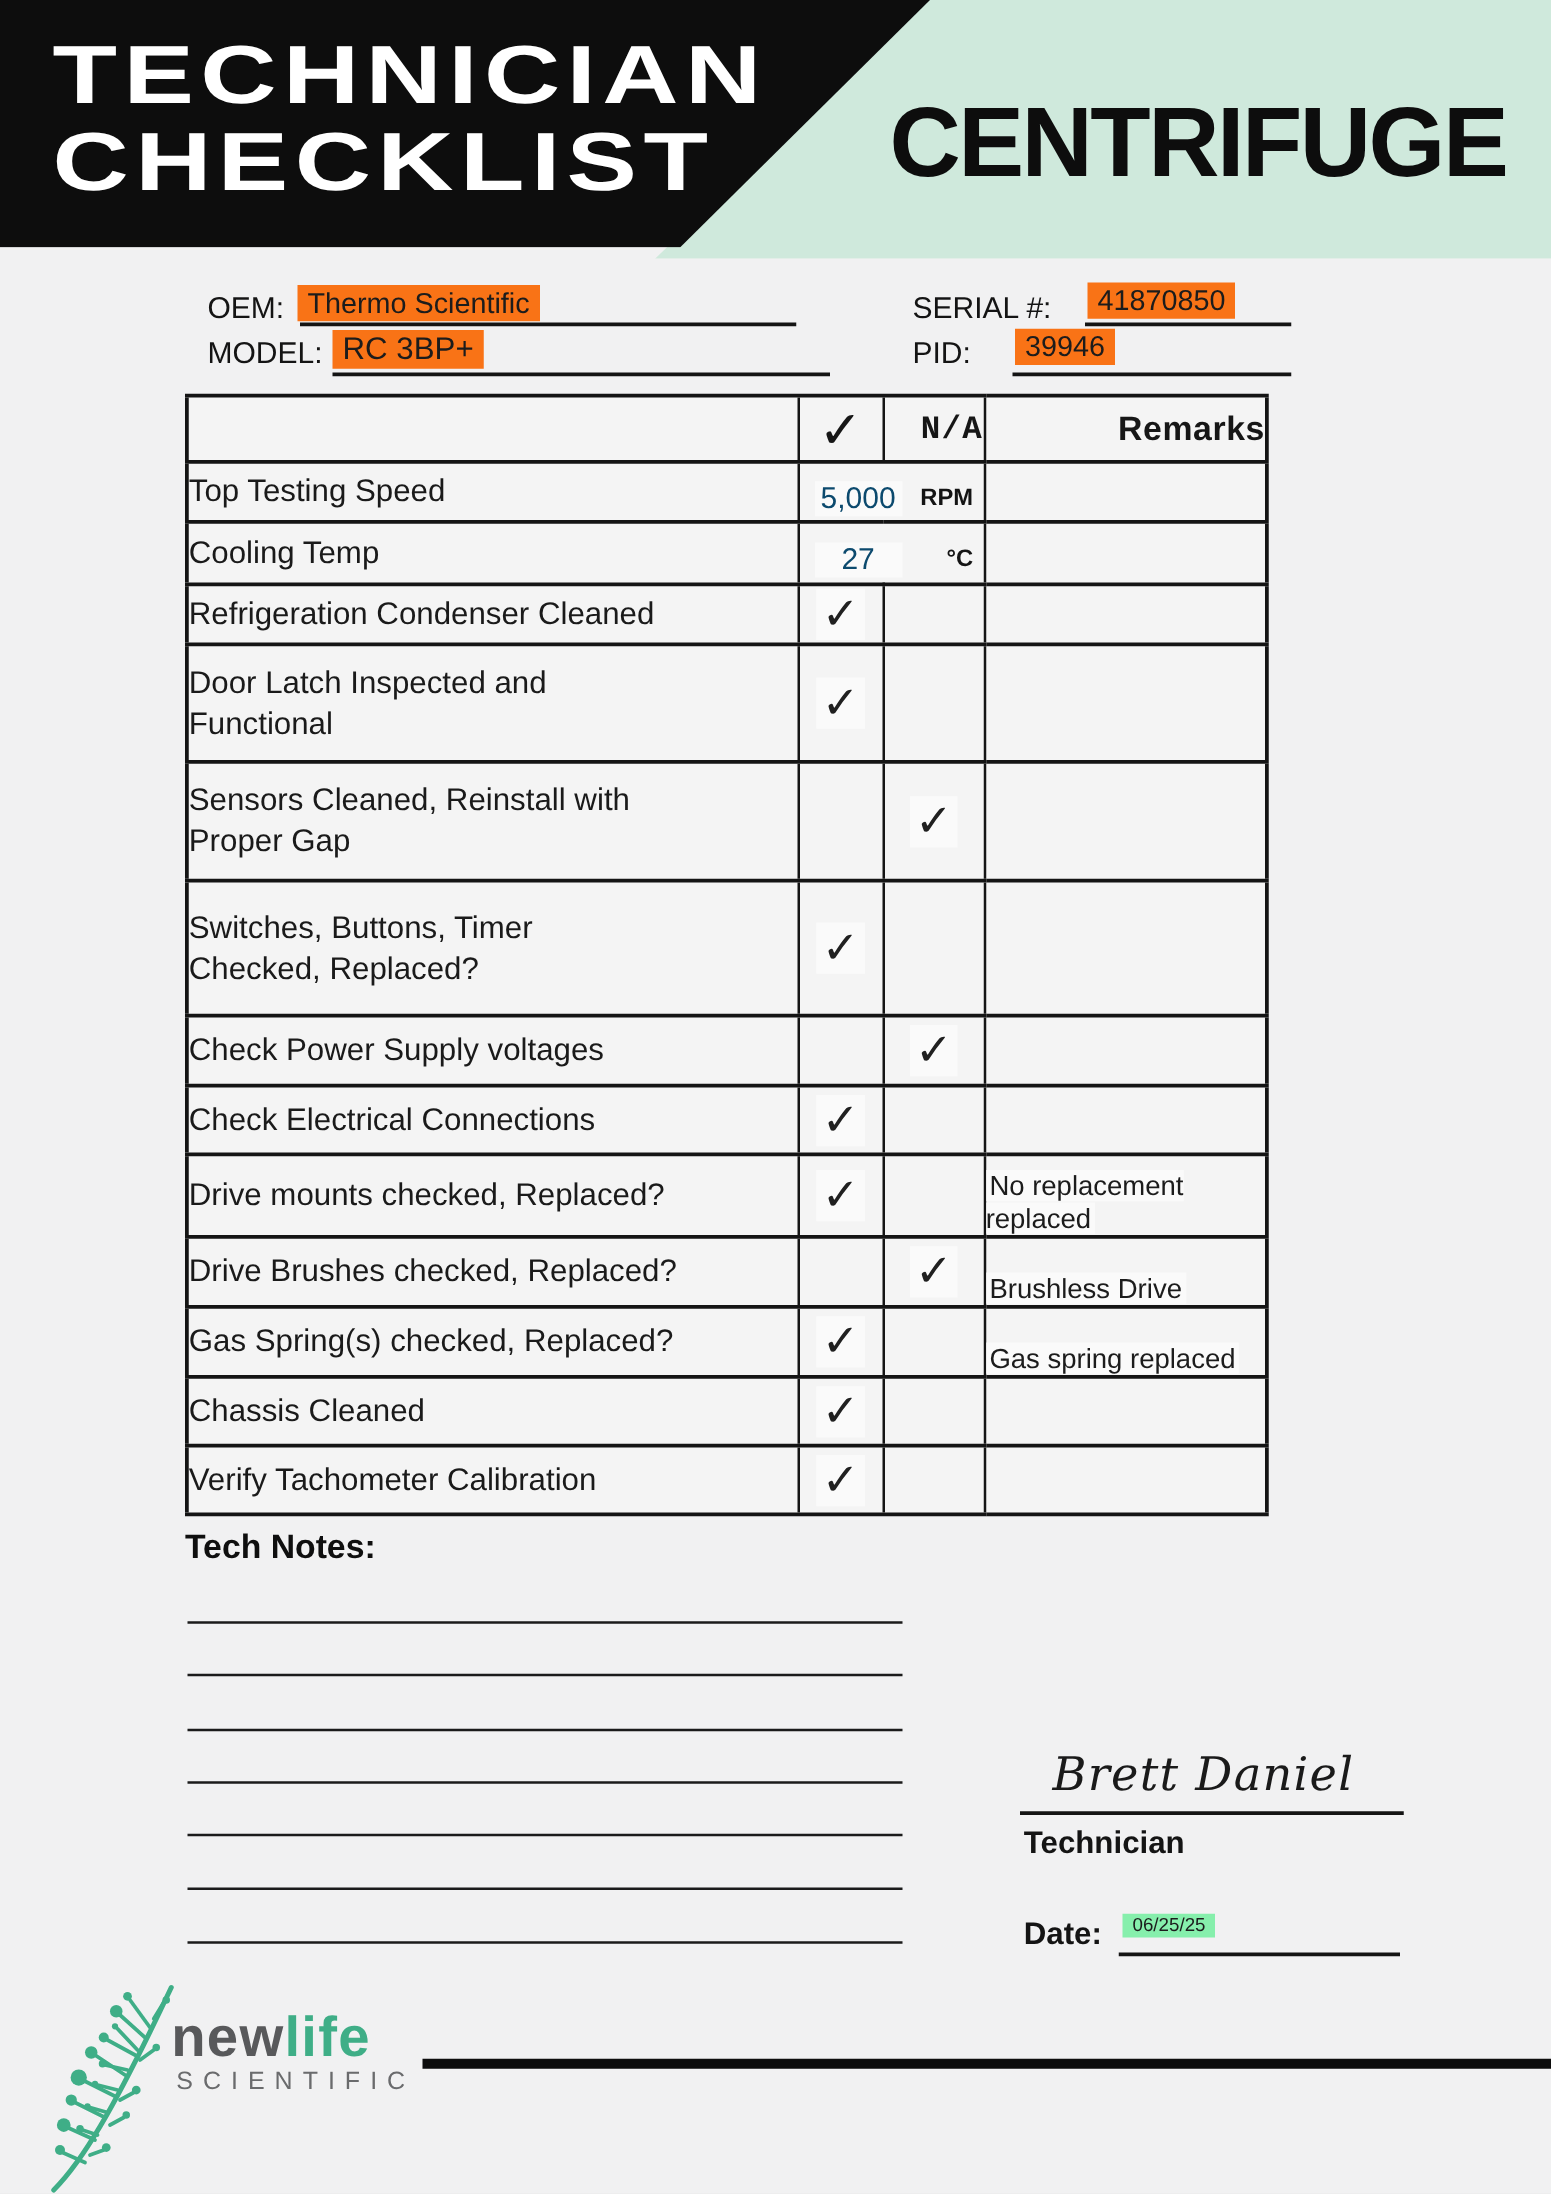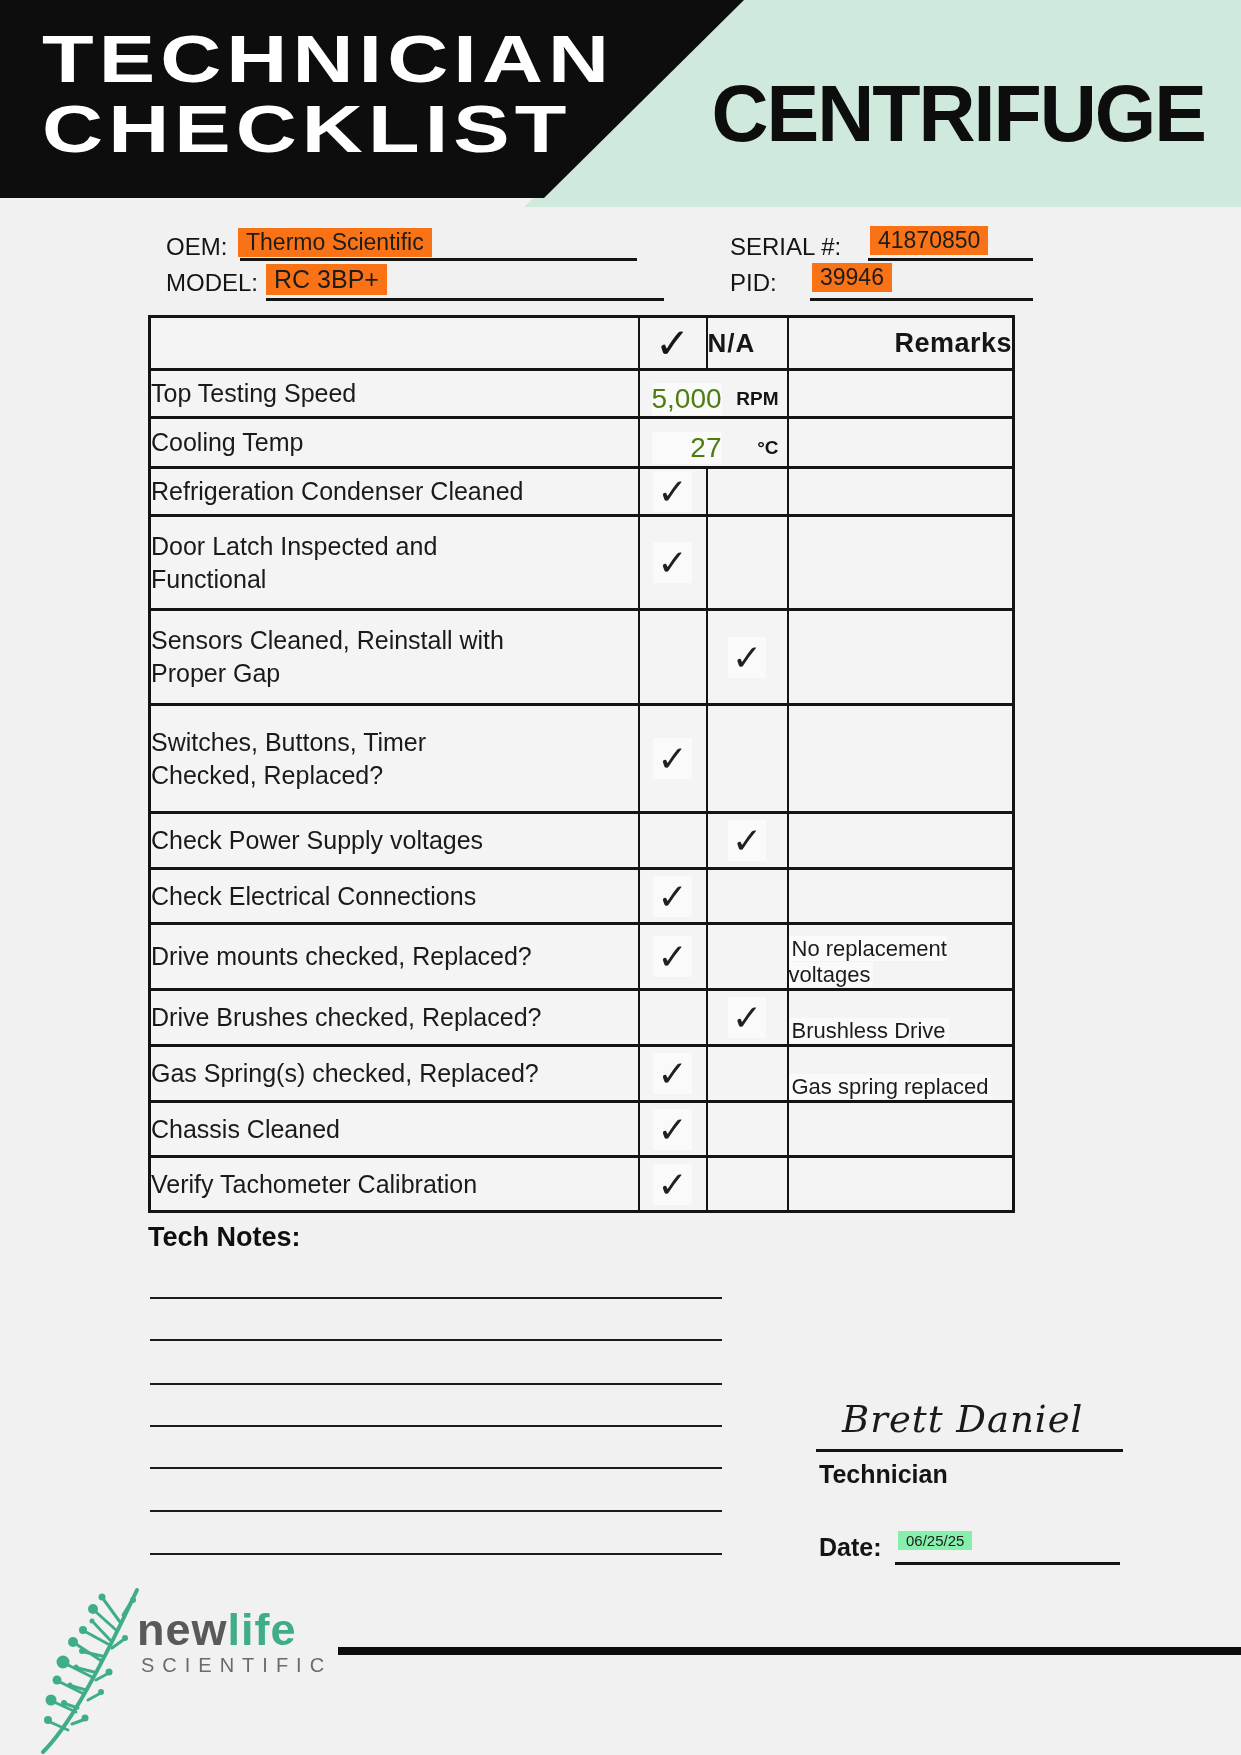--- a/index.html
+++ b/index.html
@@ -22,29 +22,29 @@
   .meta-label { position:absolute; font-size:24px; font-weight:normal; color:#141414; }
   .meta-value { position:absolute; font-size:23px; color:#1c1c1c; background:#f97316; padding:1px 8px; }
   .rule { position:absolute; background:#141414; height:3px; }
 
   
   table.checklist { position:absolute; left:148px; top:315px; width:864px;
                     border-collapse:collapse; table-layout:fixed; background:#f4f4f4; }
   table.checklist th, table.checklist td { border:2px solid #141414; border-top-width:3px; border-bottom-width:3px; padding:0; }
   table.checklist { border:3px solid #141414; }
   th.hdr-check { font-family:"DejaVu Sans", sans-serif; font-size:42px; font-weight:bold; text-align:center; }
-  th.hdr-na { font-size:26px; font-weight:bold; text-align:left; letter-spacing:1px; }
+  th.hdr-na { font-size:26px; font-weight:bold; text-align:right; letter-spacing:1px;font-family:Liberation Mono, monospace; }
   th.hdr-remarks { font-size:27px; font-weight:bold; text-align:right; padding-right:14px; letter-spacing:0.5px; }
   td.label-cell { font-size:25px; color:#1a1a1a; padding:6px 6px 6px 14px; vertical-align:middle; }
   td.label-cell span { white-space:pre-line; line-height:1.32; }
   td.check-cell, td.na-cell { text-align:center; vertical-align:middle; }
   .tick { font-family:"DejaVu Sans", sans-serif; font-size:36px; color:#202020; background:#fafafa; padding:0 4px; }
   td.measure-cell { vertical-align:middle; }
   .measure-wrap { display:flex; align-items:center; justify-content:space-between; padding:10px 8px 0 12px; }
-  .measure-value { font-size:28px; color:#4d7c0f; width:70px; text-align:right; background:#fafafa; }
+  .measure-value { font-size:24px; color:#0c4a6e; width:70px; text-align:center; background:#fafafa; }
   .measure-unit { font-size:19px; font-weight:bold; color:#141414; }
   td.remark-cell { vertical-align:bottom; font-size:22px; color:#1c1c1c; padding:0 4px 5px 7px; }
   td.remark-cell span { background:#fafafa; padding:0 3px; }
 
   
   .notes-heading { position:absolute; left:148px; top:1222px; font-size:27px; font-weight:bold; color:#0f0f0f; }
   .note-line { position:absolute; left:150px; width:572px; height:2px; background:#1b1b1b; }
 
   
   .signature { position:absolute; left:842px; top:1398px; font-family:"DejaVu Serif", serif; font-style:italic;
@@ -165,21 +165,21 @@
         <tr style="height: 55px;">
           <td class="label-cell"><span>Check Electrical Connections</span></td>
           <td class="check-cell"><span class="tick">✓</span></td>
           <td class="na-cell"></td>
           <td class="remark-cell"></td>
         </tr>
         <tr style="height: 66px;">
           <td class="label-cell"><span>Drive mounts checked, Replaced?</span></td>
           <td class="check-cell"><span class="tick">✓</span></td>
           <td class="na-cell"></td>
-          <td class="remark-cell"><span>No replacement voltages</span></td>
+          <td class="remark-cell"><span>No replacement replaced</span></td>
         </tr>
         <tr style="height: 56px;">
           <td class="label-cell"><span>Drive Brushes checked, Replaced?</span></td>
           <td class="check-cell"></td>
           <td class="na-cell"><span class="tick">✓</span></td>
           <td class="remark-cell"><span>Brushless Drive</span></td>
         </tr>
         <tr style="height: 56px;">
           <td class="label-cell"><span>Gas Spring(s) checked, Replaced?</span></td>
           <td class="check-cell"><span class="tick">✓</span></td>

